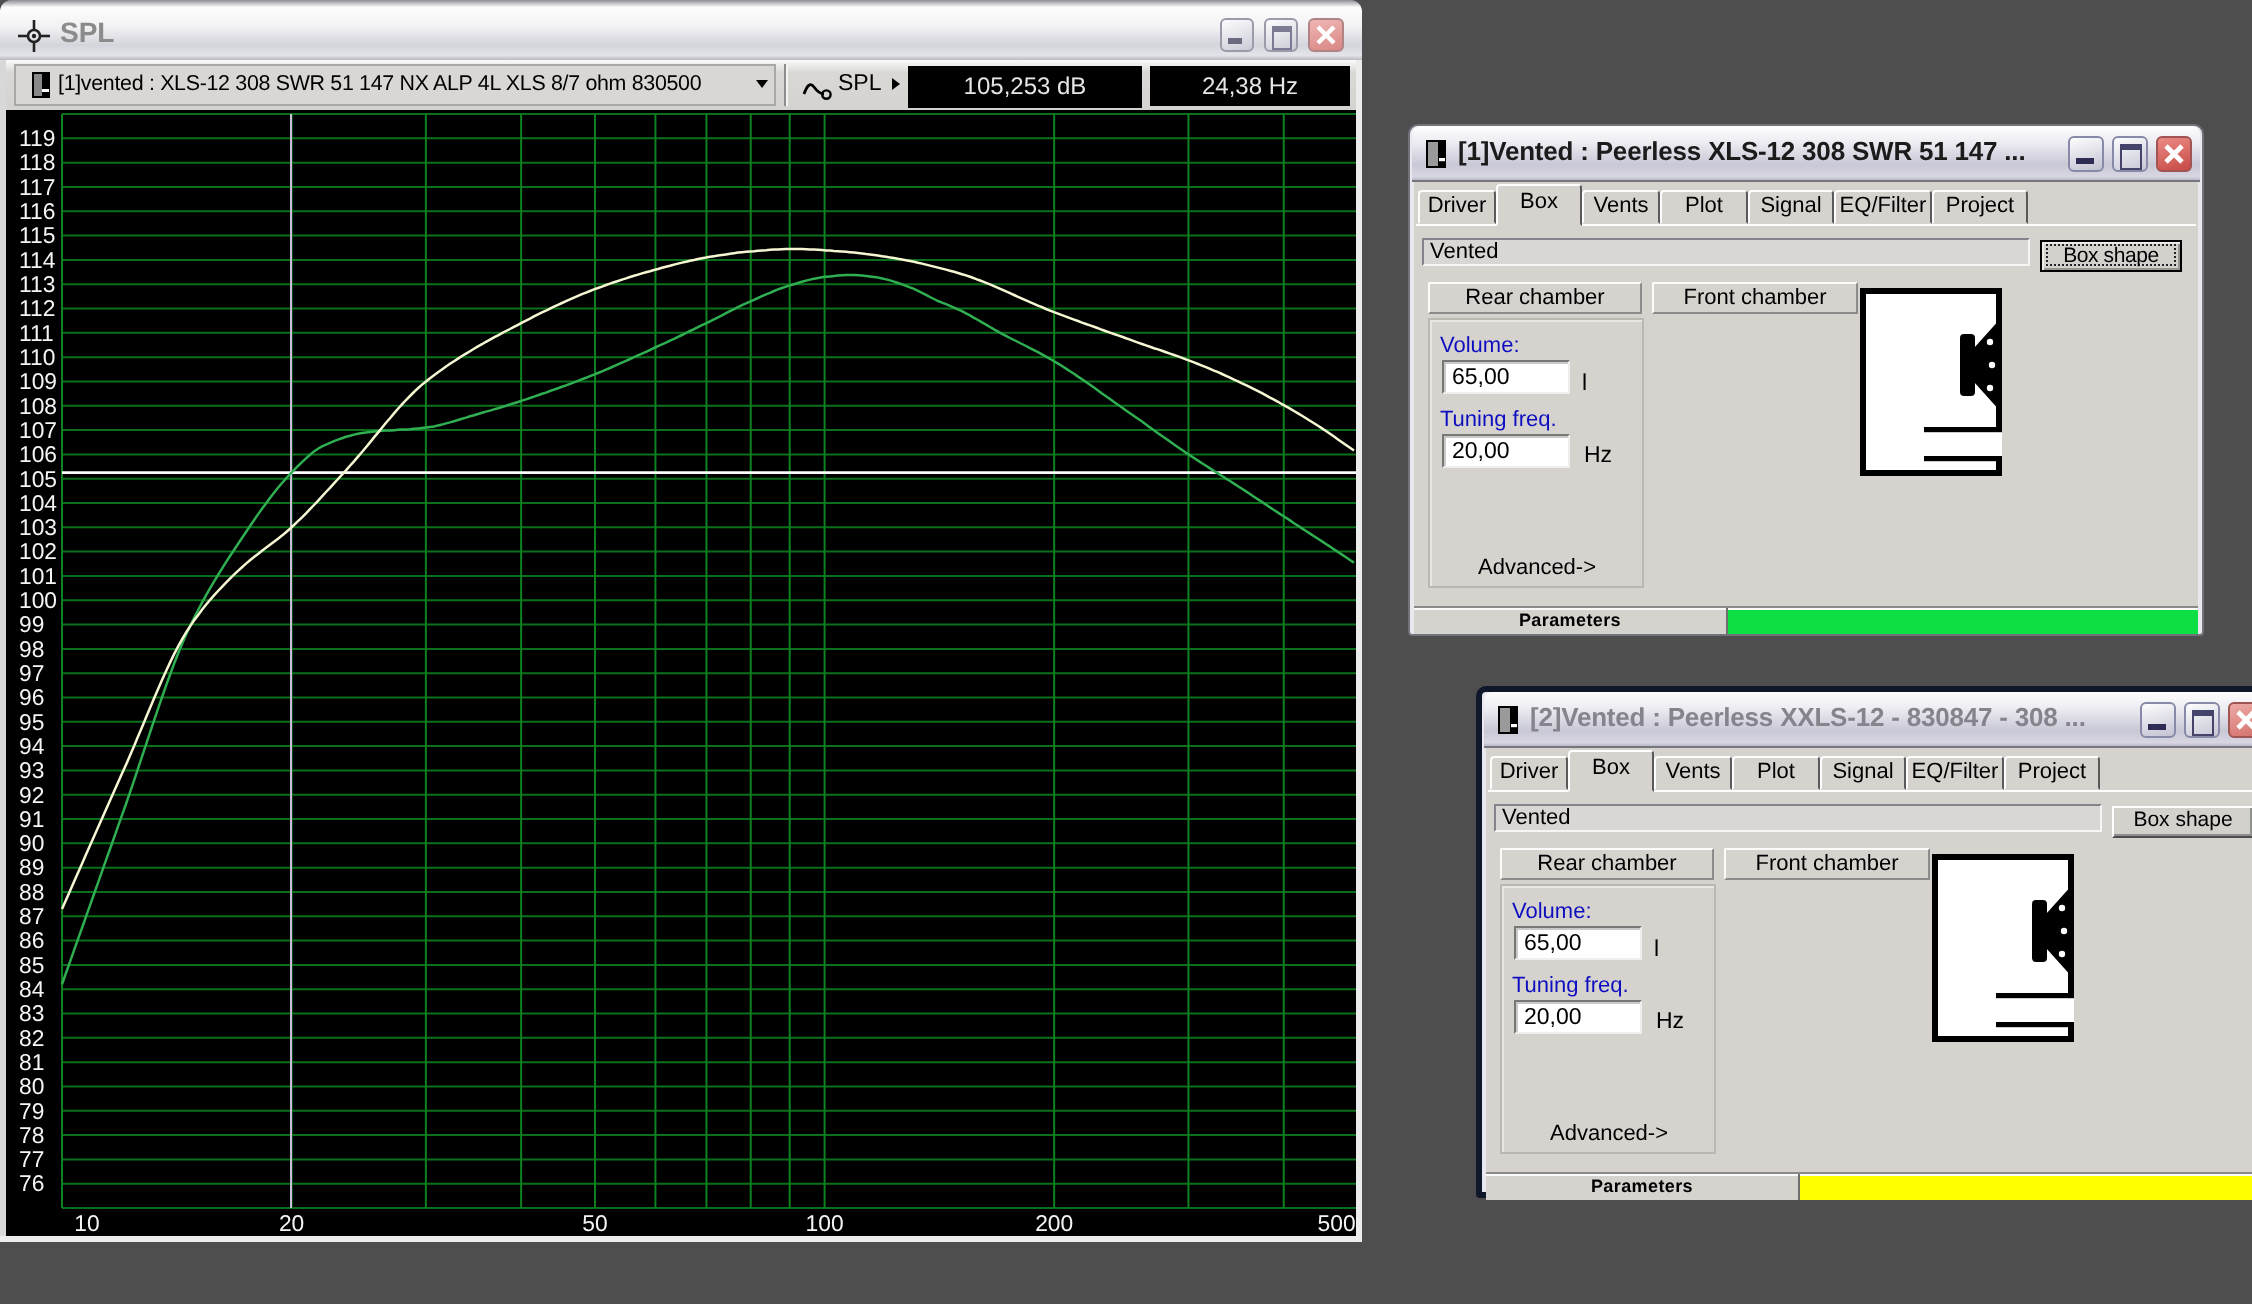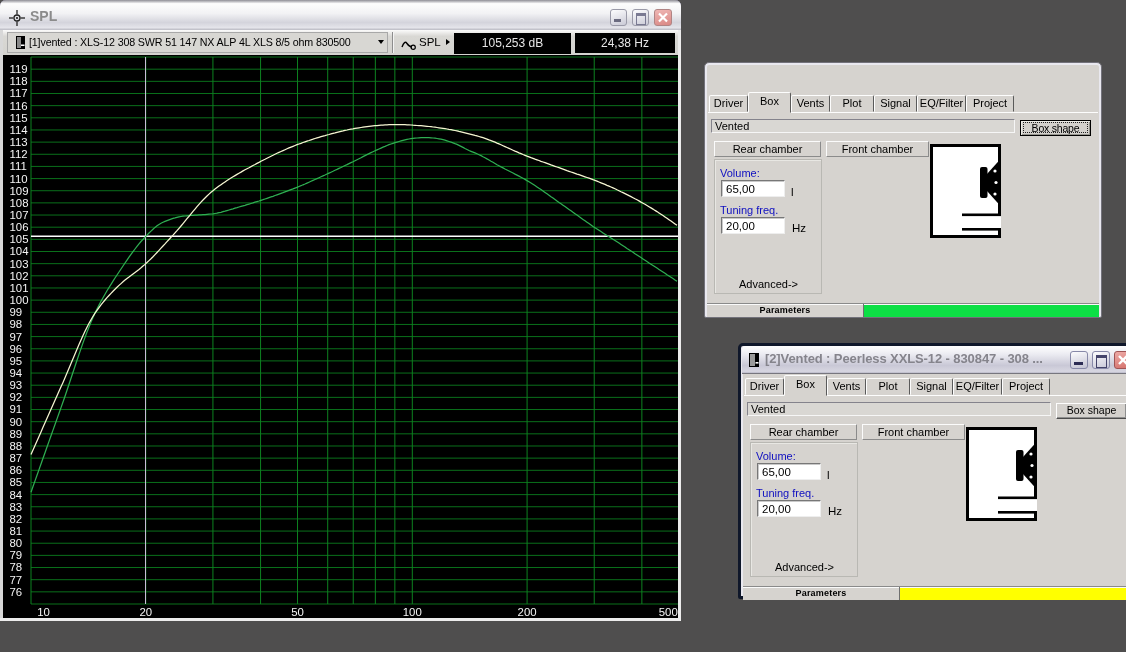--- a/index.html
+++ b/index.html
@@ -31,21 +31,21 @@
         </svg></div>
   </div>
 
   <div style="position:absolute;left:2px;top:30px;width:677px;height:25px;background:linear-gradient(#fbfbfb,#d9d8d4 25%,#d4d3cf)">
     <div style="position:absolute;left:5px;top:2px;width:381px;height:21px;border:1px solid #a8a8a8;background:#d8d7d3;box-sizing:border-box">
       <svg width="9" height="13" style="position:absolute;left:8px;top:3px">
           <rect x="0.5" y="0.5" width="8" height="12" fill="#888" stroke="#000"></rect>
           <rect x="5" y="1" width="3" height="11" fill="#000"></rect>
           <rect x="5" y="8.5" width="3.5" height="1.5" fill="#fff"></rect>
         </svg>
-      <div style="position:absolute;left:21px;top:3px;width:348px;font-size:10.7px;letter-spacing:-0.15px;white-space:nowrap;overflow:hidden">[1]vented : XLS-12 308 SWR 51 147 NX ALP 4L XLS 8/5 ohm 830500</div>
+      <div style="position:absolute;left:21px;top:3px;width:348px;font-size:10.7px;letter-spacing:-0.15px;white-space:nowrap;overflow:hidden">[1]vented : XLS-12 308 SWR 51 147 NX ALP 4L XLS 8/7 ohm 830500</div>
       <div style="position:absolute;right:3px;top:7px;width:0;height:0;border:3.6px solid transparent;border-top:4.5px solid #000"></div>
     </div>
     <div style="position:absolute;left:390px;top:2px;width:1px;height:21px;background:#8d8d8d;border-right:1px solid #f4f4f4"></div>
     <svg width="16" height="11" style="position:absolute;left:399px;top:9px">
       <path d="M1 8 Q3.5 1 6 4.5 T11 8" stroke="#000" stroke-width="1.4" fill="none"></path>
       <circle cx="12.2" cy="8.3" r="2.1" stroke="#000" stroke-width="1.2" fill="none"></circle>
     </svg>
     <div style="position:absolute;left:417px;top:6px;font-size:11.5px">SPL</div>
     <div style="position:absolute;left:444px;top:9px;width:0;height:0;border:3.5px solid transparent;border-left:4.5px solid #000"></div>
     <div style="position:absolute;left:452px;top:3px;width:117px;height:21px;background:#000;color:#e6e6e6;font-size:12px;text-align:center;line-height:20px">105,253 dB</div>
@@ -114,20 +114,37 @@
       <path d="M28.0,437.2 L30.0,431.5 L32.0,425.9 L34.0,420.2 L36.0,414.6 L38.0,409.0 L40.0,403.3 L42.0,397.7 L44.0,392.0 L46.0,386.4 L48.0,380.7 L50.0,375.1 L52.0,369.5 L54.0,363.9 L56.0,358.2 L58.0,352.6 L60.0,347.0 L62.0,341.2 L64.0,335.3 L66.0,329.3 L68.0,323.3 L70.0,317.3 L72.0,311.3 L74.0,305.3 L76.0,299.4 L78.0,293.6 L80.0,287.9 L82.0,282.4 L84.0,277.0 L86.0,271.9 L88.0,267.0 L90.0,262.4 L92.0,258.1 L94.0,254.0 L96.0,250.1 L98.0,246.3 L100.0,242.7 L102.0,239.2 L104.0,235.8 L106.0,232.5 L108.0,229.3 L110.0,226.1 L112.0,223.0 L114.0,220.0 L116.0,217.0 L118.0,214.0 L120.0,211.0 L122.0,208.0 L124.0,205.1 L126.0,202.2 L128.0,199.4 L130.0,196.7 L132.0,194.0 L134.0,191.4 L136.0,188.9 L138.0,186.5 L140.0,184.3 L142.0,182.1 L144.0,180.1 L146.0,178.0 L148.0,176.1 L150.0,174.2 L152.0,172.4 L154.0,170.8 L156.0,169.4 L158.0,168.2 L160.0,167.3 L162.0,166.4 L164.0,165.6 L166.0,164.8 L168.0,164.1 L170.0,163.4 L172.0,162.9 L174.0,162.3 L176.0,161.9 L178.0,161.5 L180.0,161.2 L182.0,161.0 L184.0,160.8 L186.0,160.6 L188.0,160.4 L190.0,160.3 L192.0,160.2 L194.0,160.1 L196.0,159.9 L198.0,159.8 L200.0,159.7 L202.0,159.6 L204.0,159.4 L206.0,159.2 L208.0,159.0 L210.0,158.8 L212.0,158.5 L214.0,158.2 L216.0,157.7 L218.0,157.3 L220.0,156.7 L222.0,156.2 L224.0,155.6 L226.0,155.0 L228.0,154.4 L230.0,153.8 L232.0,153.1 L234.0,152.6 L236.0,152.0 L238.0,151.4 L240.0,150.8 L242.0,150.3 L244.0,149.7 L246.0,149.1 L248.0,148.5 L250.0,147.9 L252.0,147.2 L254.0,146.6 L256.0,146.0 L258.0,145.3 L260.0,144.7 L262.0,144.0 L264.0,143.3 L266.0,142.6 L268.0,141.9 L270.0,141.3 L272.0,140.5 L274.0,139.8 L276.0,139.1 L278.0,138.4 L280.0,137.7 L282.0,136.9 L284.0,136.2 L286.0,135.4 L288.0,134.6 L290.0,133.9 L292.0,133.1 L294.0,132.3 L296.0,131.5 L298.0,130.7 L300.0,129.8 L302.0,129.0 L304.0,128.1 L306.0,127.2 L308.0,126.3 L310.0,125.4 L312.0,124.5 L314.0,123.6 L316.0,122.7 L318.0,121.8 L320.0,120.9 L322.0,120.0 L324.0,119.0 L326.0,118.1 L328.0,117.2 L330.0,116.3 L332.0,115.3 L334.0,114.4 L336.0,113.4 L338.0,112.5 L340.0,111.5 L342.0,110.5 L344.0,109.6 L346.0,108.6 L348.0,107.6 L350.0,106.7 L352.0,105.7 L354.0,104.7 L356.0,103.7 L358.0,102.7 L360.0,101.6 L362.0,100.6 L364.0,99.6 L366.0,98.6 L368.0,97.6 L370.0,96.7 L372.0,95.8 L374.0,94.9 L376.0,94.0 L378.0,93.1 L380.0,92.2 L382.0,91.4 L384.0,90.5 L386.0,89.7 L388.0,89.0 L390.0,88.3 L392.0,87.7 L394.0,87.1 L396.0,86.5 L398.0,85.9 L400.0,85.3 L402.0,84.8 L404.0,84.4 L406.0,84.0 L408.0,83.6 L410.0,83.4 L412.0,83.2 L414.0,83.0 L416.0,82.8 L418.0,82.6 L420.0,82.5 L422.0,82.5 L424.0,82.5 L426.0,82.6 L428.0,82.8 L430.0,83.0 L432.0,83.2 L434.0,83.5 L436.0,83.8 L438.0,84.2 L440.0,84.7 L442.0,85.2 L444.0,85.8 L446.0,86.5 L448.0,87.2 L450.0,87.9 L452.0,88.7 L454.0,89.4 L456.0,90.4 L458.0,91.4 L460.0,92.4 L462.0,93.5 L464.0,94.5 L466.0,95.5 L468.0,96.3 L470.0,97.1 L472.0,97.9 L474.0,98.8 L476.0,99.7 L478.0,100.6 L480.0,101.7 L482.0,102.7 L484.0,103.9 L486.0,105.0 L488.0,106.2 L490.0,107.3 L492.0,108.5 L494.0,109.7 L496.0,110.8 L498.0,111.9 L500.0,112.9 L502.0,114.0 L504.0,115.0 L506.0,116.0 L508.0,117.0 L510.0,118.0 L512.0,119.1 L514.0,120.1 L516.0,121.1 L518.0,122.2 L520.0,123.3 L522.0,124.4 L524.0,125.6 L526.0,126.8 L528.0,128.0 L530.0,129.3 L532.0,130.6 L534.0,131.9 L536.0,133.3 L538.0,134.6 L540.0,136.0 L542.0,137.4 L544.0,138.8 L546.0,140.2 L548.0,141.7 L550.0,143.1 L552.0,144.5 L554.0,146.0 L556.0,147.4 L558.0,148.8 L560.0,150.2 L562.0,151.6 L564.0,153.0 L566.0,154.4 L568.0,155.8 L570.0,157.3 L572.0,158.7 L574.0,160.1 L576.0,161.6 L578.0,163.0 L580.0,164.4 L582.0,165.8 L584.0,167.2 L586.0,168.6 L588.0,170.0 L590.0,171.4 L592.0,172.7 L594.0,174.0 L596.0,175.3 L598.0,176.6 L600.0,177.9 L602.0,179.2 L604.0,180.5 L606.0,181.7 L608.0,183.0 L610.0,184.3 L612.0,185.5 L614.0,186.8 L616.0,188.1 L618.0,189.4 L620.0,190.7 L622.0,192.0 L624.0,193.4 L626.0,194.7 L628.0,196.0 L630.0,197.3 L632.0,198.7 L634.0,200.0 L636.0,201.3 L638.0,202.6 L640.0,203.9 L642.0,205.2 L644.0,206.6 L646.0,207.9 L648.0,209.2 L650.0,210.5 L652.0,211.8 L654.0,213.1 L656.0,214.4 L658.0,215.7 L660.0,217.0 L662.0,218.3 L664.0,219.7 L666.0,221.0 L668.0,222.3 L670.0,223.6 L672.0,225.0 L674.0,226.3" stroke="#2fae52" stroke-width="1.25" fill="none"></path>
       <path d="M28.0,399.5 L30.0,395.0 L32.0,390.5 L34.0,385.9 L36.0,381.4 L38.0,376.9 L40.0,372.3 L42.0,367.8 L44.0,363.3 L46.0,358.7 L48.0,354.2 L50.0,349.7 L52.0,345.2 L54.0,340.7 L56.0,336.3 L58.0,331.8 L60.0,327.4 L62.0,322.8 L64.0,318.1 L66.0,313.3 L68.0,308.6 L70.0,303.8 L72.0,299.0 L74.0,294.2 L76.0,289.6 L78.0,285.0 L80.0,280.6 L82.0,276.3 L84.0,272.2 L86.0,268.3 L88.0,264.7 L90.0,261.3 L92.0,258.2 L94.0,255.3 L96.0,252.6 L98.0,249.9 L100.0,247.4 L102.0,245.0 L104.0,242.7 L106.0,240.5 L108.0,238.4 L110.0,236.3 L112.0,234.3 L114.0,232.3 L116.0,230.4 L118.0,228.6 L120.0,226.8 L122.0,225.1 L124.0,223.5 L126.0,222.0 L128.0,220.4 L130.0,218.9 L132.0,217.4 L134.0,215.9 L136.0,214.4 L138.0,212.8 L140.0,211.1 L142.0,209.4 L144.0,207.5 L146.0,205.6 L148.0,203.7 L150.0,201.7 L152.0,199.6 L154.0,197.5 L156.0,195.4 L158.0,193.2 L160.0,191.0 L162.0,188.9 L164.0,186.7 L166.0,184.5 L168.0,182.3 L170.0,180.2 L172.0,177.9 L174.0,175.7 L176.0,173.3 L178.0,171.0 L180.0,168.6 L182.0,166.2 L184.0,163.7 L186.0,161.3 L188.0,158.9 L190.0,156.4 L192.0,154.1 L194.0,151.7 L196.0,149.4 L198.0,147.2 L200.0,145.0 L202.0,143.0 L204.0,141.0 L206.0,139.1 L208.0,137.3 L210.0,135.7 L212.0,134.1 L214.0,132.6 L216.0,131.1 L218.0,129.7 L220.0,128.3 L222.0,126.9 L224.0,125.6 L226.0,124.3 L228.0,123.0 L230.0,121.8 L232.0,120.6 L234.0,119.4 L236.0,118.2 L238.0,117.1 L240.0,115.9 L242.0,114.8 L244.0,113.7 L246.0,112.7 L248.0,111.6 L250.0,110.5 L252.0,109.5 L254.0,108.4 L256.0,107.4 L258.0,106.3 L260.0,105.3 L262.0,104.3 L264.0,103.2 L266.0,102.2 L268.0,101.2 L270.0,100.3 L272.0,99.3 L274.0,98.3 L276.0,97.4 L278.0,96.5 L280.0,95.6 L282.0,94.7 L284.0,93.8 L286.0,92.9 L288.0,92.1 L290.0,91.3 L292.0,90.5 L294.0,89.7 L296.0,89.0 L298.0,88.3 L300.0,87.5 L302.0,86.8 L304.0,86.1 L306.0,85.5 L308.0,84.8 L310.0,84.2 L312.0,83.5 L314.0,82.9 L316.0,82.3 L318.0,81.7 L320.0,81.1 L322.0,80.6 L324.0,80.0 L326.0,79.5 L328.0,78.9 L330.0,78.4 L332.0,77.9 L334.0,77.3 L336.0,76.8 L338.0,76.3 L340.0,75.9 L342.0,75.4 L344.0,75.0 L346.0,74.5 L348.0,74.1 L350.0,73.8 L352.0,73.4 L354.0,73.1 L356.0,72.8 L358.0,72.5 L360.0,72.2 L362.0,71.9 L364.0,71.6 L366.0,71.3 L368.0,71.1 L370.0,70.9 L372.0,70.7 L374.0,70.6 L376.0,70.4 L378.0,70.2 L380.0,70.1 L382.0,69.9 L384.0,69.8 L386.0,69.7 L388.0,69.6 L390.0,69.5 L392.0,69.5 L394.0,69.5 L396.0,69.5 L398.0,69.5 L400.0,69.6 L402.0,69.7 L404.0,69.8 L406.0,69.9 L408.0,70.0 L410.0,70.2 L412.0,70.3 L414.0,70.5 L416.0,70.6 L418.0,70.7 L420.0,70.9 L422.0,71.1 L424.0,71.3 L426.0,71.5 L428.0,71.7 L430.0,72.0 L432.0,72.2 L434.0,72.5 L436.0,72.8 L438.0,73.1 L440.0,73.4 L442.0,73.7 L444.0,74.0 L446.0,74.4 L448.0,74.7 L450.0,75.1 L452.0,75.5 L454.0,75.9 L456.0,76.4 L458.0,76.8 L460.0,77.3 L462.0,77.8 L464.0,78.3 L466.0,78.8 L468.0,79.3 L470.0,79.8 L472.0,80.4 L474.0,80.9 L476.0,81.5 L478.0,82.1 L480.0,82.7 L482.0,83.4 L484.0,84.1 L486.0,84.9 L488.0,85.6 L490.0,86.4 L492.0,87.2 L494.0,88.1 L496.0,88.9 L498.0,89.8 L500.0,90.7 L502.0,91.6 L504.0,92.5 L506.0,93.4 L508.0,94.3 L510.0,95.2 L512.0,96.1 L514.0,96.9 L516.0,97.8 L518.0,98.6 L520.0,99.5 L522.0,100.3 L524.0,101.1 L526.0,101.8 L528.0,102.6 L530.0,103.3 L532.0,104.1 L534.0,104.8 L536.0,105.5 L538.0,106.3 L540.0,107.0 L542.0,107.7 L544.0,108.4 L546.0,109.1 L548.0,109.9 L550.0,110.6 L552.0,111.3 L554.0,112.0 L556.0,112.7 L558.0,113.4 L560.0,114.1 L562.0,114.8 L564.0,115.6 L566.0,116.3 L568.0,117.0 L570.0,117.7 L572.0,118.4 L574.0,119.1 L576.0,119.7 L578.0,120.4 L580.0,121.1 L582.0,121.8 L584.0,122.5 L586.0,123.2 L588.0,123.9 L590.0,124.7 L592.0,125.4 L594.0,126.2 L596.0,127.0 L598.0,127.8 L600.0,128.6 L602.0,129.4 L604.0,130.3 L606.0,131.1 L608.0,132.0 L610.0,132.9 L612.0,133.8 L614.0,134.8 L616.0,135.7 L618.0,136.7 L620.0,137.6 L622.0,138.6 L624.0,139.6 L626.0,140.6 L628.0,141.6 L630.0,142.7 L632.0,143.8 L634.0,144.8 L636.0,145.9 L638.0,147.1 L640.0,148.2 L642.0,149.3 L644.0,150.5 L646.0,151.7 L648.0,152.9 L650.0,154.1 L652.0,155.4 L654.0,156.6 L656.0,157.9 L658.0,159.2 L660.0,160.5 L662.0,161.9 L664.0,163.3 L666.0,164.7 L668.0,166.1 L670.0,167.5 L672.0,168.9 L674.0,170.3" stroke="#f6f6d2" stroke-width="1.25" fill="none"></path>
     </svg>
 
   <div style="position:absolute;left:0;top:30px;width:3px;height:588px;background:#d8d8d8"></div>
   <div style="position:absolute;left:678px;top:30px;width:3px;height:588px;background:#ececec"></div>
   <div style="position:absolute;left:0;top:618px;width:681px;height:3px;background:#ececec"></div>
 </div>
 
 <div style="position:absolute;left:704px;top:62px;width:398px;height:256px;background:#d6d3cf;border:1px solid #73727b;border-radius:5px 5px 2px 2px;box-sizing:border-box;box-shadow:inset 0 0 0 2px #e9e8ef">
+  <div style="position:absolute;left:1px;top:0;right:1px;height:27px;border-radius:4px 4px 0 0;background:linear-gradient(#fefefe,#ececf2 30%,#c9c8d6 72%,#d7d6e1 94%,#b9b8c8);border-bottom:1px solid #77767e">
+    <svg width="10" height="14" style="position:absolute;left:7px;top:7px">
+        <rect x="0.5" y="0.5" width="9" height="13" fill="#9a9a9a" stroke="#000"></rect>
+        <rect x="6" y="1" width="3" height="12" fill="#000"></rect>
+        <rect x="6.5" y="9" width="3" height="1.6" fill="#fff"></rect>
+      </svg>
+    <div style="position:absolute;left:23px;top:5px;width:298px;overflow:hidden;white-space:nowrap;font-weight:bold;font-size:13px;letter-spacing:-0.1px;color:#1b1b1b">[1]Vented : Peerless XLS-12 308 SWR 51 147 ...</div>
+    <div style="position:absolute;left:328px;top:5px;width:18px;height:18px;border-radius:3px;border:1px solid #8789a8;background:linear-gradient(165deg,#fdfdfe,#c2c2d2);box-sizing:border-box">
+        <div style="position:absolute;left:3px;bottom:3px;width:9px;height:3.5px;background:#2c2c54"></div>
+      </div>
+    <div style="position:absolute;left:350px;top:5px;width:18px;height:18px;border-radius:3px;border:1px solid #8789a8;background:linear-gradient(160deg,#fdfdfe,#c6c6d6);box-sizing:border-box">
+        <div style="position:absolute;left:3px;top:3px;width:9px;height:9px;border:1px solid #44446a;border-top-width:3px"></div>
+      </div>
+    <div style="position:absolute;left:372px;top:5px;width:18px;height:18px;border-radius:3px;border:1px solid #a05454;background:linear-gradient(165deg,#ea8a85,#c84a46);box-sizing:border-box"><svg width="16" height="16">
+          <path d="M4 4 L12 12 M12 4 L4 12" stroke="#fff" stroke-width="2.4"></path>
+        </svg></div>
+  </div>
   <div style="position:absolute;left:4px;top:32px;width:39px;height:17px;background:#d6d3cf;border:1px solid;border-color:#fdfdfd #5a5a5a transparent #fdfdfd;border-radius:2px 2px 0 0;box-sizing:border-box;text-align:center;font-size:11px;line-height:15px">Driver</div>
     <div style="position:absolute;left:43px;top:29px;width:43px;height:21px;background:#d6d3cf;border:1px solid;border-color:#fdfdfd #5a5a5a transparent #fdfdfd;border-radius:2px 2px 0 0;box-sizing:border-box;text-align:center;font-size:11px;line-height:17px;z-index:3">Box</div>
     <div style="position:absolute;left:86px;top:32px;width:39px;height:17px;background:#d6d3cf;border:1px solid;border-color:#fdfdfd #5a5a5a transparent #fdfdfd;border-radius:2px 2px 0 0;box-sizing:border-box;text-align:center;font-size:11px;line-height:15px">Vents</div>
     <div style="position:absolute;left:125px;top:32px;width:44px;height:17px;background:#d6d3cf;border:1px solid;border-color:#fdfdfd #5a5a5a transparent #fdfdfd;border-radius:2px 2px 0 0;box-sizing:border-box;text-align:center;font-size:11px;line-height:15px">Plot</div>
     <div style="position:absolute;left:169px;top:32px;width:43px;height:17px;background:#d6d3cf;border:1px solid;border-color:#fdfdfd #5a5a5a transparent #fdfdfd;border-radius:2px 2px 0 0;box-sizing:border-box;text-align:center;font-size:11px;line-height:15px">Signal</div>
     <div style="position:absolute;left:212px;top:32px;width:49px;height:17px;background:#d6d3cf;border:1px solid;border-color:#fdfdfd #5a5a5a transparent #fdfdfd;border-radius:2px 2px 0 0;box-sizing:border-box;text-align:center;font-size:11px;line-height:15px">EQ/Filter</div>
     <div style="position:absolute;left:261px;top:32px;width:48px;height:17px;background:#d6d3cf;border:1px solid;border-color:#fdfdfd #5a5a5a transparent #fdfdfd;border-radius:2px 2px 0 0;box-sizing:border-box;text-align:center;font-size:11px;line-height:15px">Project</div>
   <div style="position:absolute;left:3px;top:49px;right:3px;height:1px;background:#fdfdfd;z-index:2"></div>
   <div style="position:absolute;left:6px;top:56px;width:304px;height:14px;background:#d9d7d3;border:1px solid;border-color:#84838c #f6f6f6 #f6f6f6 #84838c;box-sizing:border-box;font-size:11px;line-height:12px;padding-left:3px">Vented</div>
   <div style="position:absolute;left:315px;top:57px;width:71px;height:16px;border:1px solid #000;background:#d4d1cd;box-shadow:inset 1px 1px 0 #ecebe6, inset -1px -1px 0 #96958f;box-sizing:border-box">

